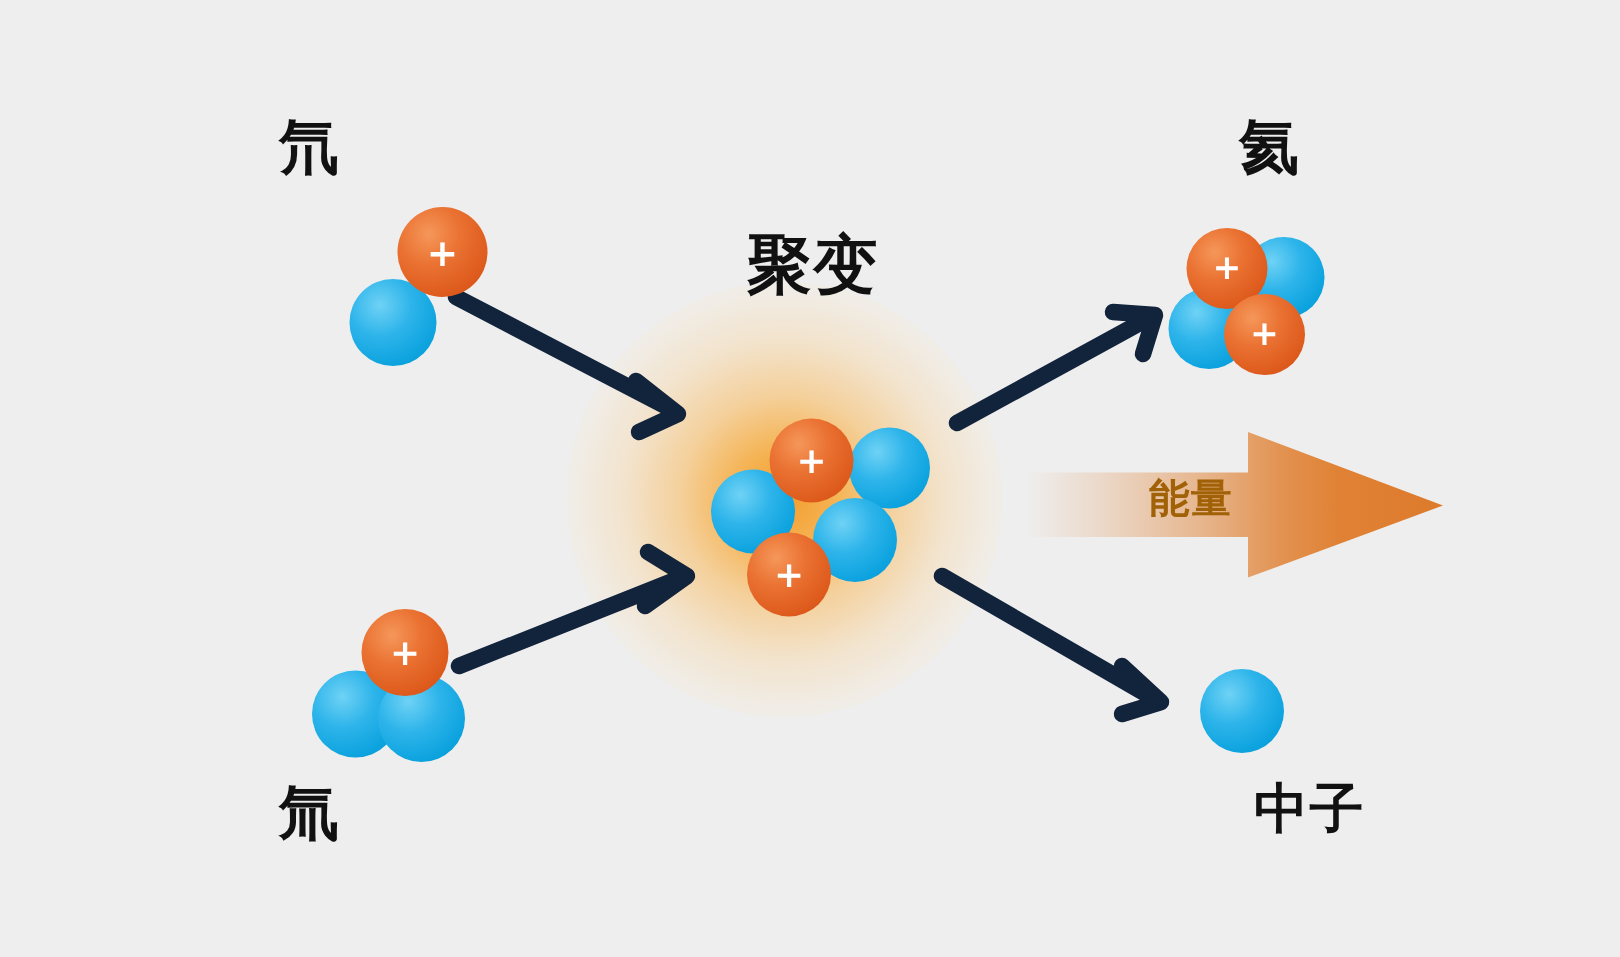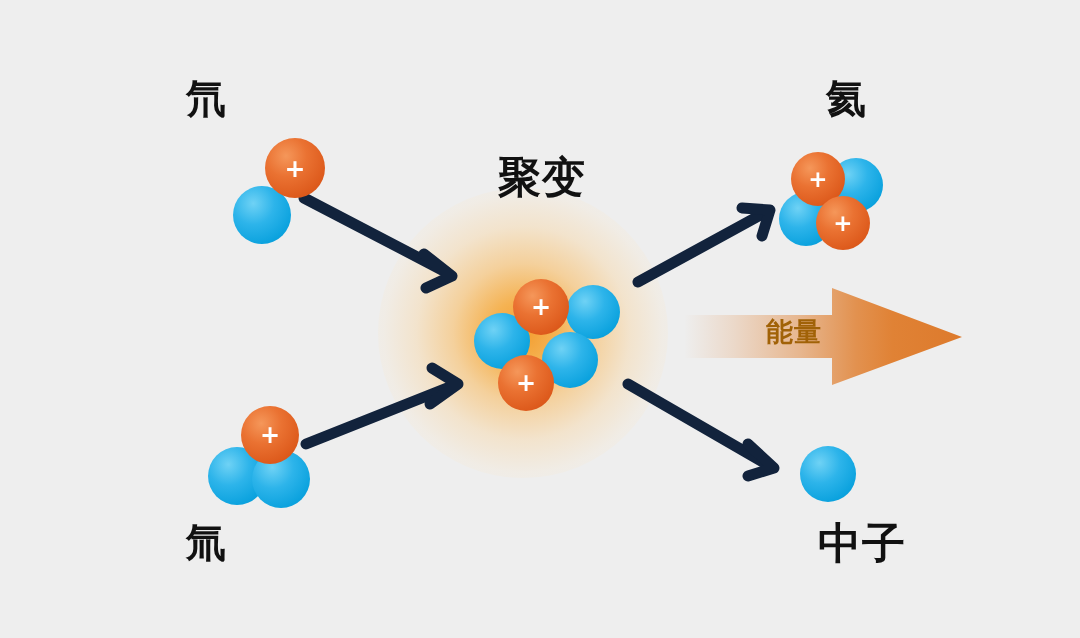--- a/index.html
+++ b/index.html
@@ -32,21 +32,21 @@
     font-weight: 700;
     font-family: "DejaVu Sans", "Liberation Sans", sans-serif;
     white-space: nowrap;
     line-height: 1;
     letter-spacing: 1px;
   }
   .label-deuterium { left: 186px; top: 78px;  font-size: 40px; }
   .label-tritium   { left: 186px; top: 522px; font-size: 40px; }
   .label-fusion    { left: 498px; top: 156px; font-size: 43px; }
   .label-helium    { left: 826px; top: 78px;  font-size: 40px; }
-  .label-neutron   { left: 818px; top: 522px; font-size: 43px; }
+  .label-neutron   { left: 836px; top: 522px; font-size: 36px; }
   .label-energy {
     position: absolute;
     left: 766px; top: 314px;
     font-size: 27px;
     font-weight: 700;
     color: #a16207;
     font-family: "DejaVu Sans", "Liberation Sans", sans-serif;
     letter-spacing: 1px;
     white-space: nowrap;
     z-index: 6;

